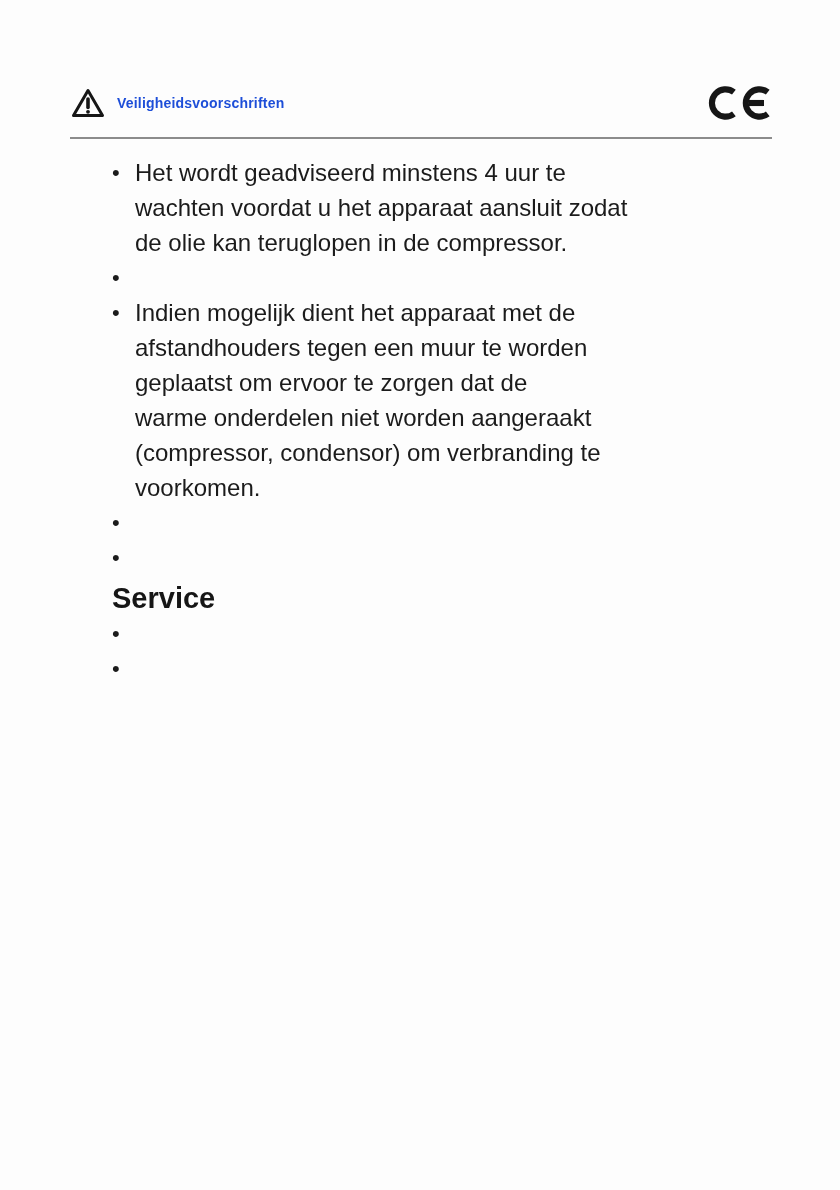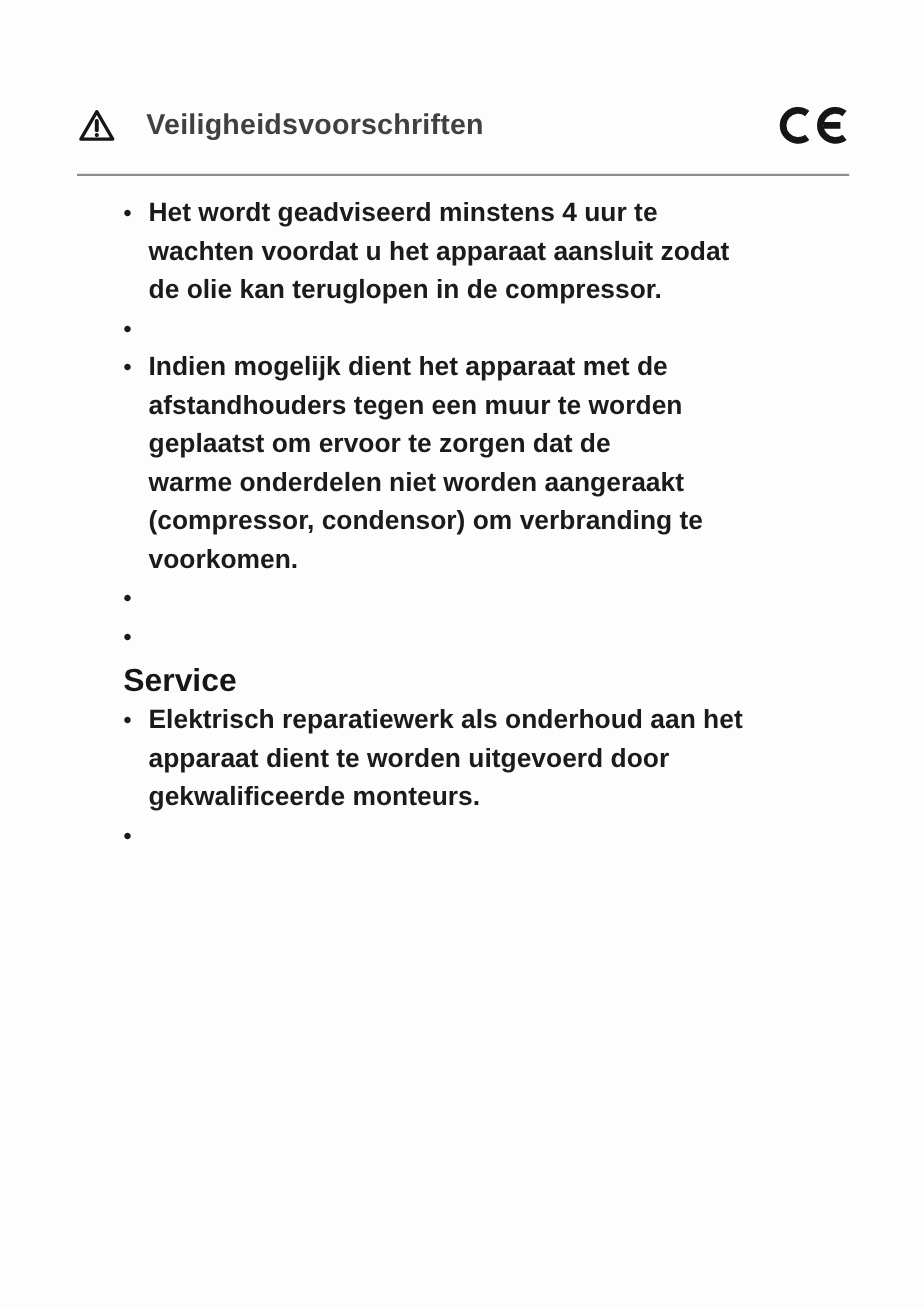--- a/index.html
+++ b/index.html
@@ -22,25 +22,25 @@
     display: flex;
     align-items: center;
     justify-content: space-between;
   }
   .header-left {
     display: flex;
     align-items: center;
     gap: 11px;
   }
   .page-title {
-    font-size: 26px;
+    font-size: 14px;
     font-weight: bold;
-    margin: 16px;
+    margin: 0;
     letter-spacing: 0.2px;
-    color: #404040;
+    color: #1d4ed8;
   }
   .divider {
     border: none;
     border-top: 2px solid #8c8c8c;
     margin: 13px 0 0 0;
   }
   .content {
     margin-top: 16px;
     font-size: 24px;
     line-height: 35px;
@@ -55,21 +55,20 @@
     align-items: flex-start;
     padding-left: 42px;
   }
   .marker {
     flex: none;
     width: 23px;
     font-size: 22px;
   }
   .bullet-text {
     white-space: pre-line;
-    font-weight: bold;
   }
   .service-heading {
     font-size: 29px;
     font-weight: bold;
     line-height: 35px;
     margin: 6px 0 0 42px;
     color: #161616;
   }
   .icon-svg {
     display: block;
@@ -128,23 +127,20 @@
         <li>
           <span class="marker">•</span>
         </li>
       </ul>
 
     <h2 class="service-heading">Service</h2>
 
     <ul class="bullet-list">
         <li>
           <span class="marker">•</span>
-          <span class="bullet-text">Elektrisch reparatiewerk als onderhoud aan het
-apparaat dient te worden uitgevoerd door
-gekwalificeerde monteurs.</span>
         </li>
         <li>
           <span class="marker">•</span>
         </li>
       </ul>
   </main>
 
 </div>
 
 </body></html>

